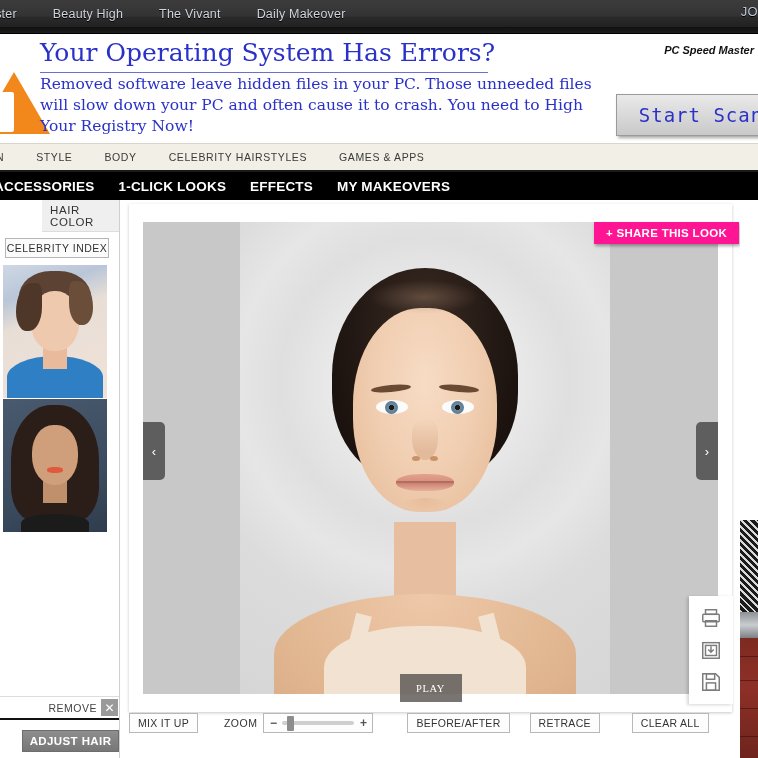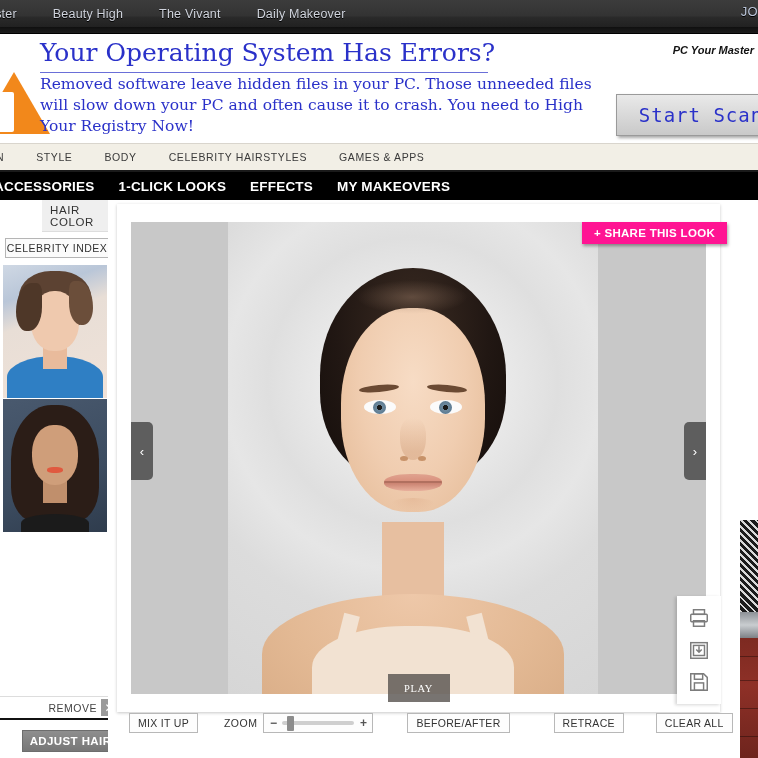--- a/index.html
+++ b/index.html
@@ -181,21 +181,21 @@
   .adjust-hair {
     position:absolute; left:22px; bottom: 6px; width: 97px; height: 22px;
     background: linear-gradient(to bottom,#8e8e8e,#777777);
     color:#fff; font-size:11.5px; font-weight:bold; letter-spacing:.4px;
     display:flex; align-items:center; justify-content:center; cursor:pointer;
     border:1px solid #6d6d6d;
   }
 
   
   .stage {
-    position: absolute; left: 108px; top: 200px; width: 620px; height: 558px;
+    position: absolute; left: 120px; top: 200px; width: 620px; height: 558px;
     background: #ffffff;
   }
   .stage-card {
     position:absolute; left:9px; top:4px; width: 603px; height: 508px;
     background:#ffffff; box-shadow: 0 1px 3px rgba(0,0,0,.22);
   }
   .canvas {
     position:absolute; left:14px; top:18px; width: 575px; height: 472px;
     background: #c8c8c8; overflow:hidden;
   }
@@ -338,21 +338,21 @@
     <span class="partner-right">JO</span>
     <div class="partner-shadow"></div>
   </div>
 
   <div class="ad">
     <div class="ad-warning"></div>
     <div class="ad-warning-inner"></div>
     <div class="ad-title">Your Operating System Has Errors?</div>
     <div class="ad-rule"></div>
     <div class="ad-body">Removed software leave hidden files in your PC. Those unneeded files will slow down your PC and often cause it to crash. You need to High Your Registry Now!</div>
-    <div class="ad-brand">PC Your Master</div>
+    <div class="ad-brand">PC Speed Master</div>
     <div class="ad-scan">Start Scan</div>
     <div class="ad-bottom-line"></div>
   </div>
 
   <div class="nav-light">
     <span class="nav-light-item first">N</span>
     <span class="nav-light-item">STYLE</span>
     <span class="nav-light-item">BODY</span>
     <span class="nav-light-item">CELEBRITY HAIRSTYLES</span>
     <span class="nav-light-item">GAMES &amp; APPS</span>
@@ -465,21 +465,21 @@
         <span class="zoom-btn">−</span>
         <div class="zoom-track">
           <div class="zoom-rail"></div>
           <div class="zoom-thumb"></div>
         </div>
         <span class="zoom-btn">+</span>
       </div>
     </div>
 
     <div class="tool-btn" style="margin-left:34px;">BEFORE/AFTER</div>
-    <div class="tool-btn" style="margin-left:44px;">RETRACE</div>
+    <div class="tool-btn" style="margin-left:20px;">RETRACE</div>
     <div class="tool-btn" style="margin-left:32px;">CLEAR ALL</div>
     <div class="tool-btn save" style="margin-left:32px;">SAVE</div>
   </div>
 
   <div class="stage-right-edge"></div>
   <div class="right-sliver">
     <div class="rs-fence"></div>
     <div class="rs-curb"></div>
     <div class="rs-brick">
       <div class="rs-brickline" style="top:18px;"></div>

